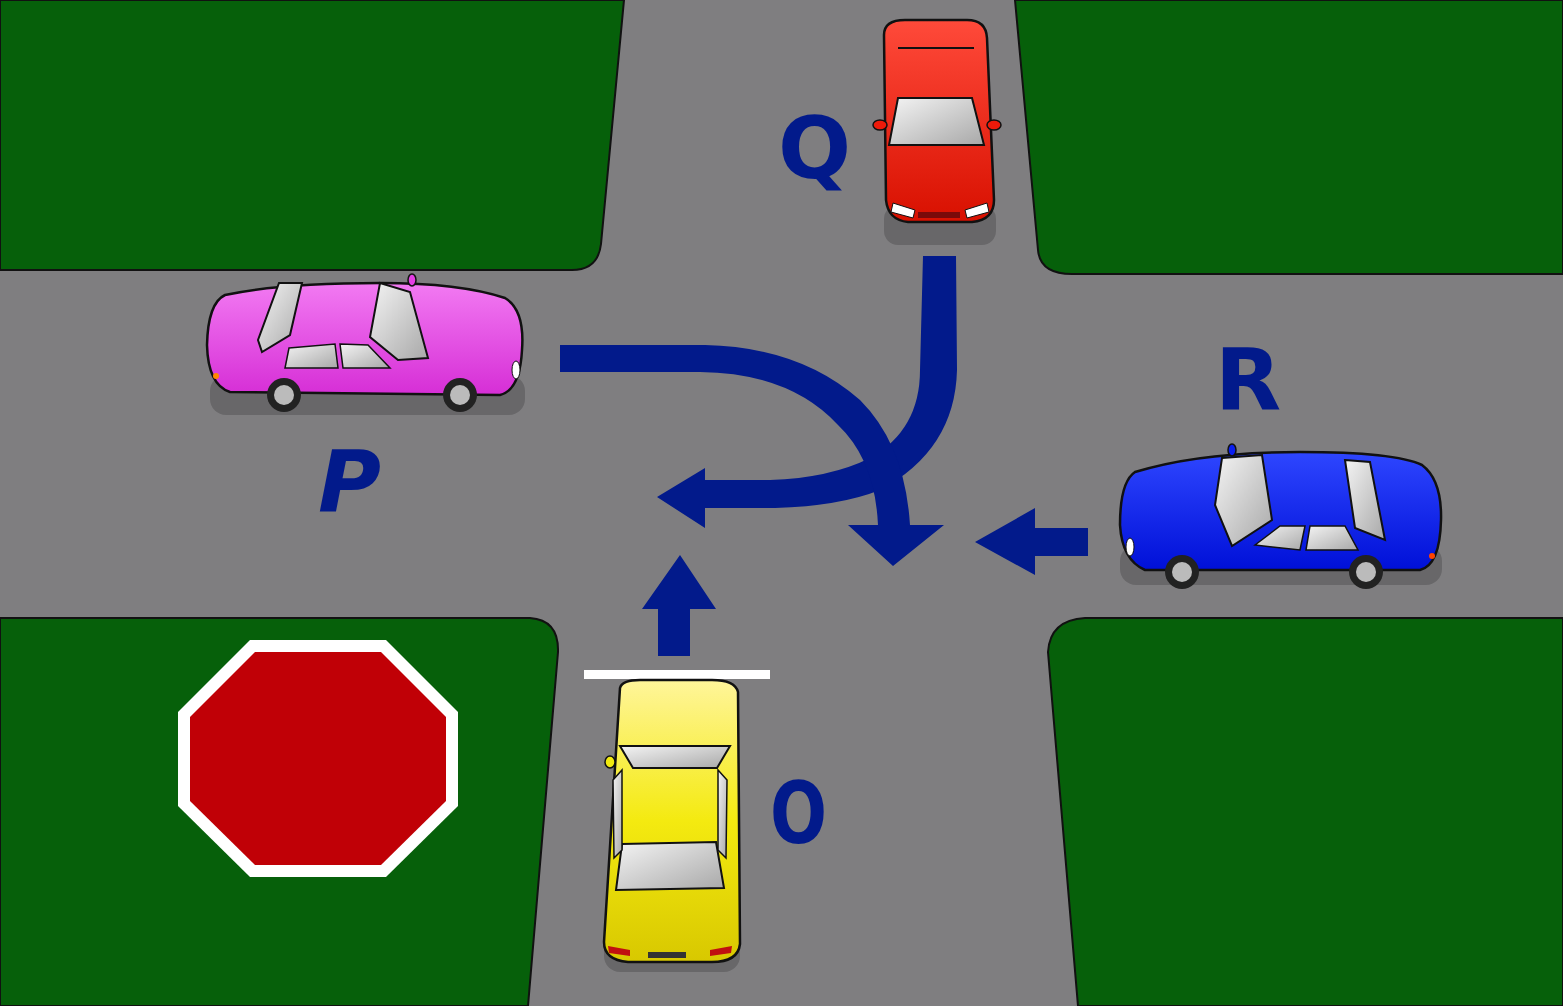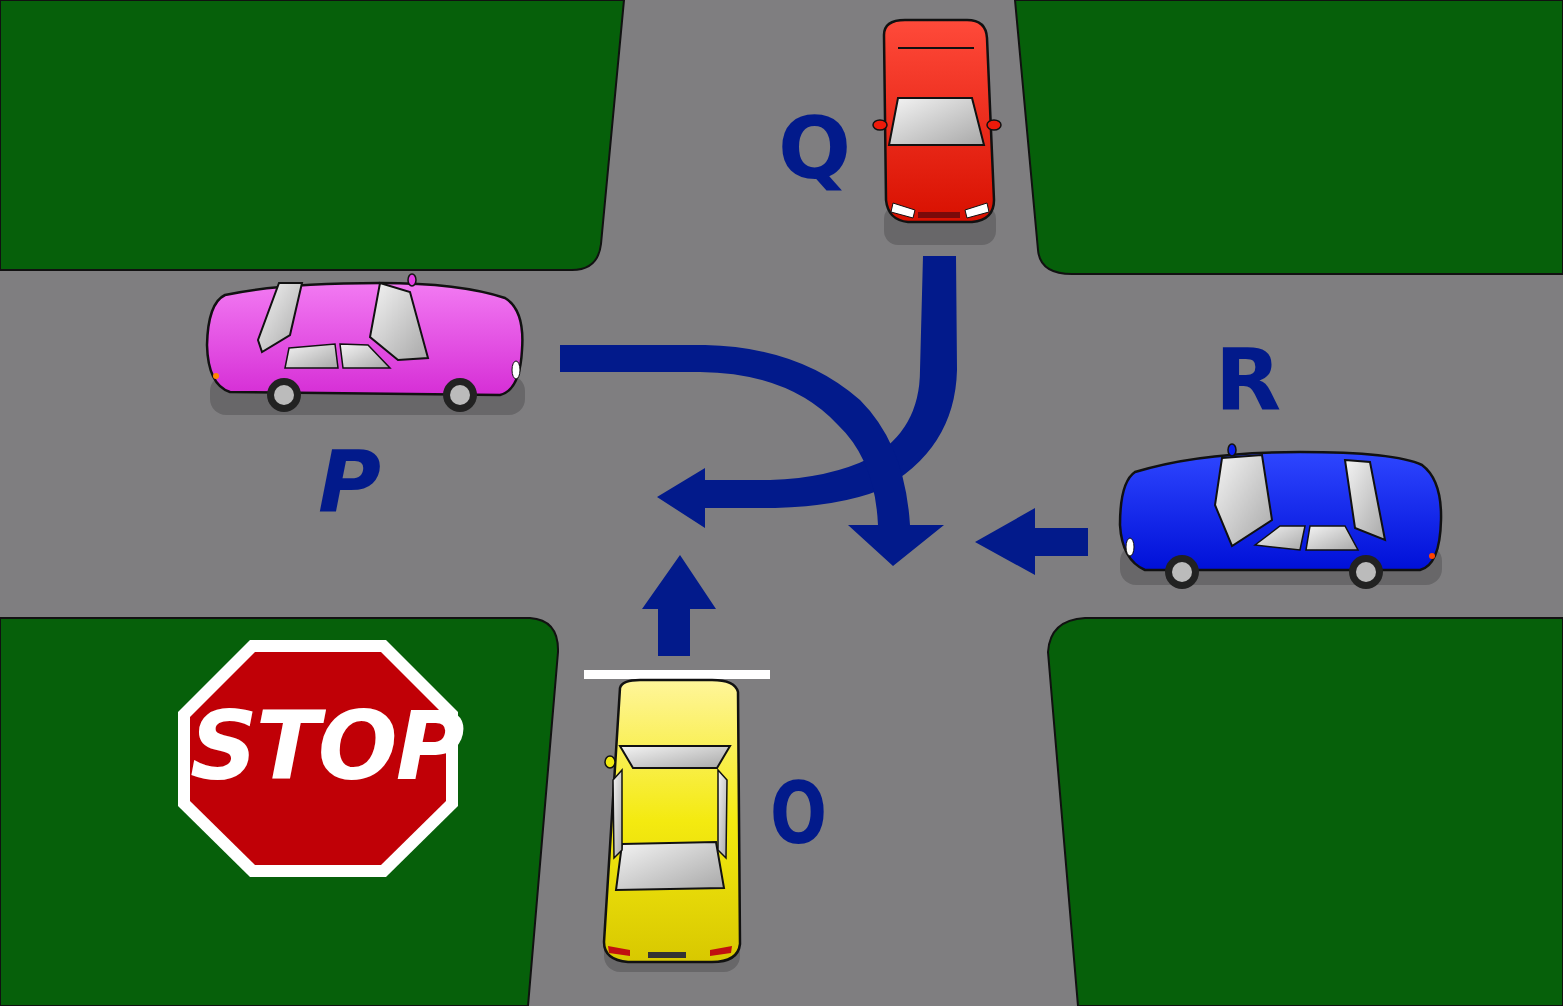--- a/index.html
+++ b/index.html
@@ -113,19 +113,18 @@
     <path d="M732,946 L710,950 L710,956 L731,953 Z" fill="#c01010"></path>
     <rect x="648" y="952" width="38" height="6" fill="#333"></rect>
   </g>
 
   <g>
     <polygon points="250,640 386,640 458,712 458,806 386,877 250,877 178,806 178,712" fill="#ffffff"></polygon>
     <polygon points="255,652 381,652 446,717 446,801 381,865 255,865 190,801 190,717" fill="#c00006"></polygon>
   </g>
 </svg>
 
-<div class="stop-text" style="position:absolute;left:190px;top:693px;width:256px;text-align:center;font-size:94px;line-height:108px;color:#fff;letter-spacing:-2px;">STOP</div>
 
 <div class="label" style="position:absolute;left:778px;top:103px;font-size:86px;line-height:90px;color:#021a8b;">Q</div>
 <div class="label" style="position:absolute;left:318px;top:437px;font-size:86px;line-height:90px;color:#021a8b;font-style:italic;">P</div>
 <div class="label" style="position:absolute;left:1215px;top:335px;font-size:86px;line-height:90px;color:#021a8b;">R</div>
 <div class="label" style="position:absolute;left:770px;top:768px;font-size:86px;line-height:90px;color:#021a8b;transform:scaleX(0.78);transform-origin:left top;">O</div>
 </div>
 
 </body></html>

